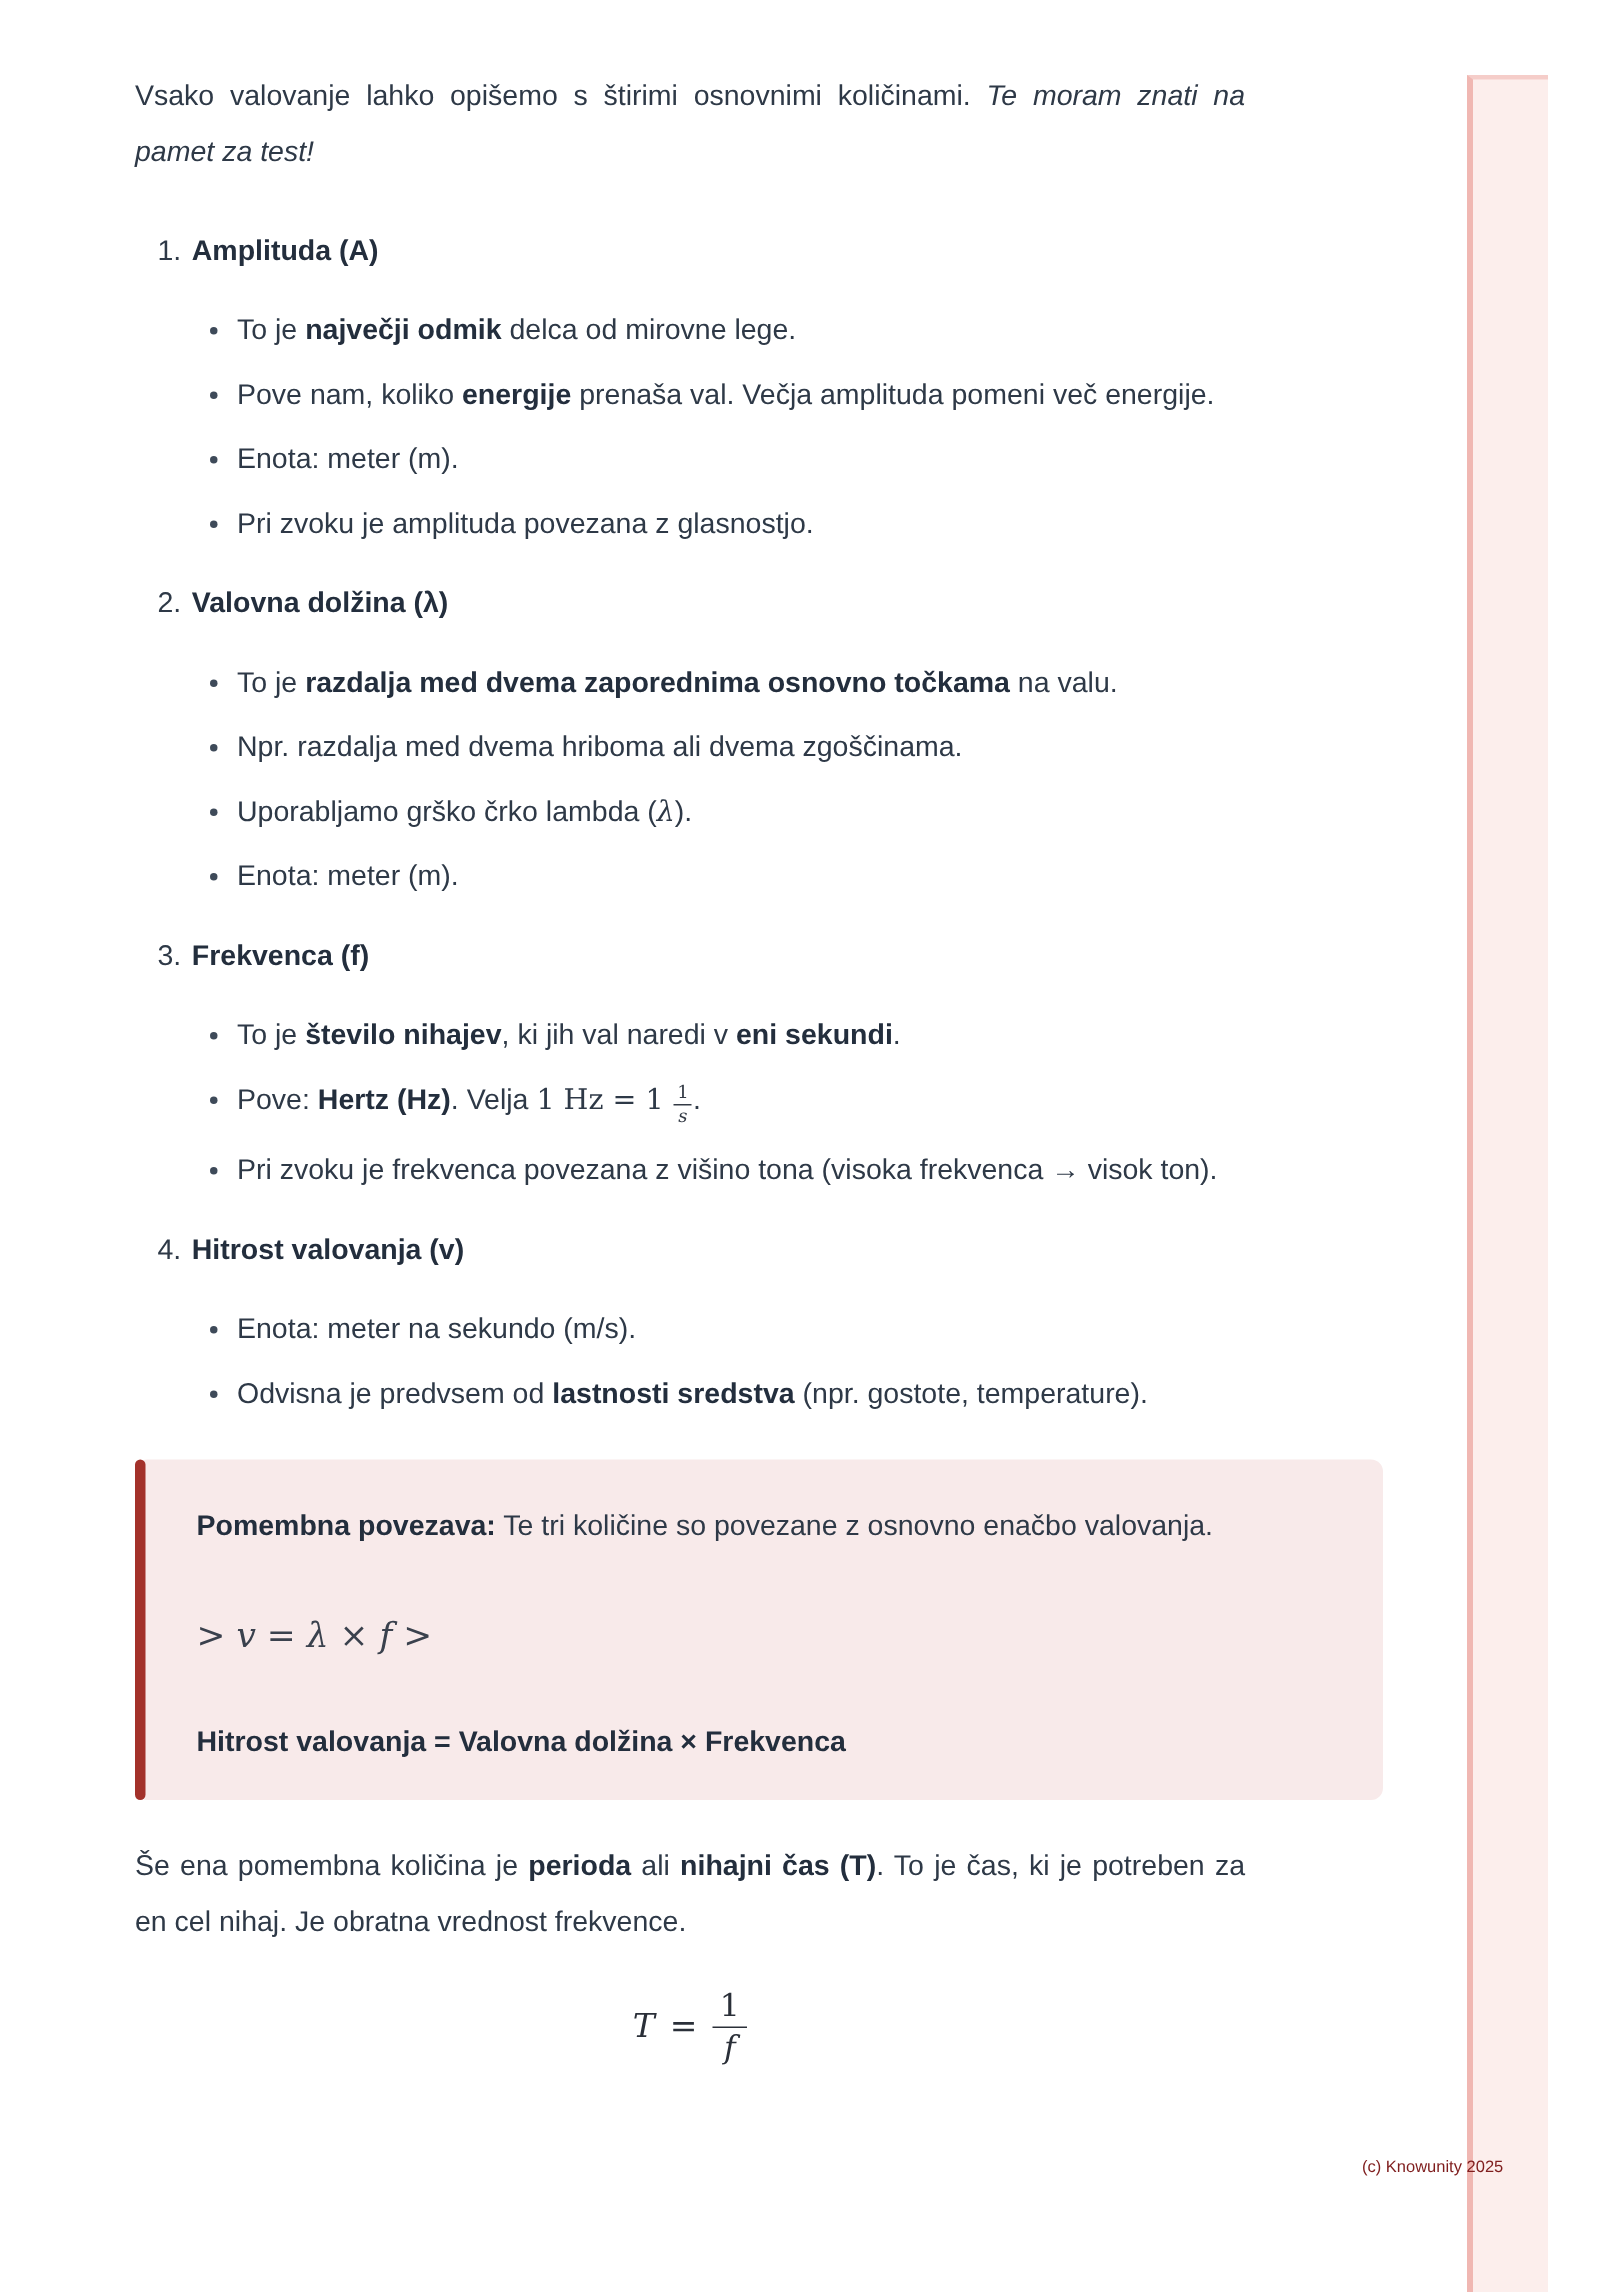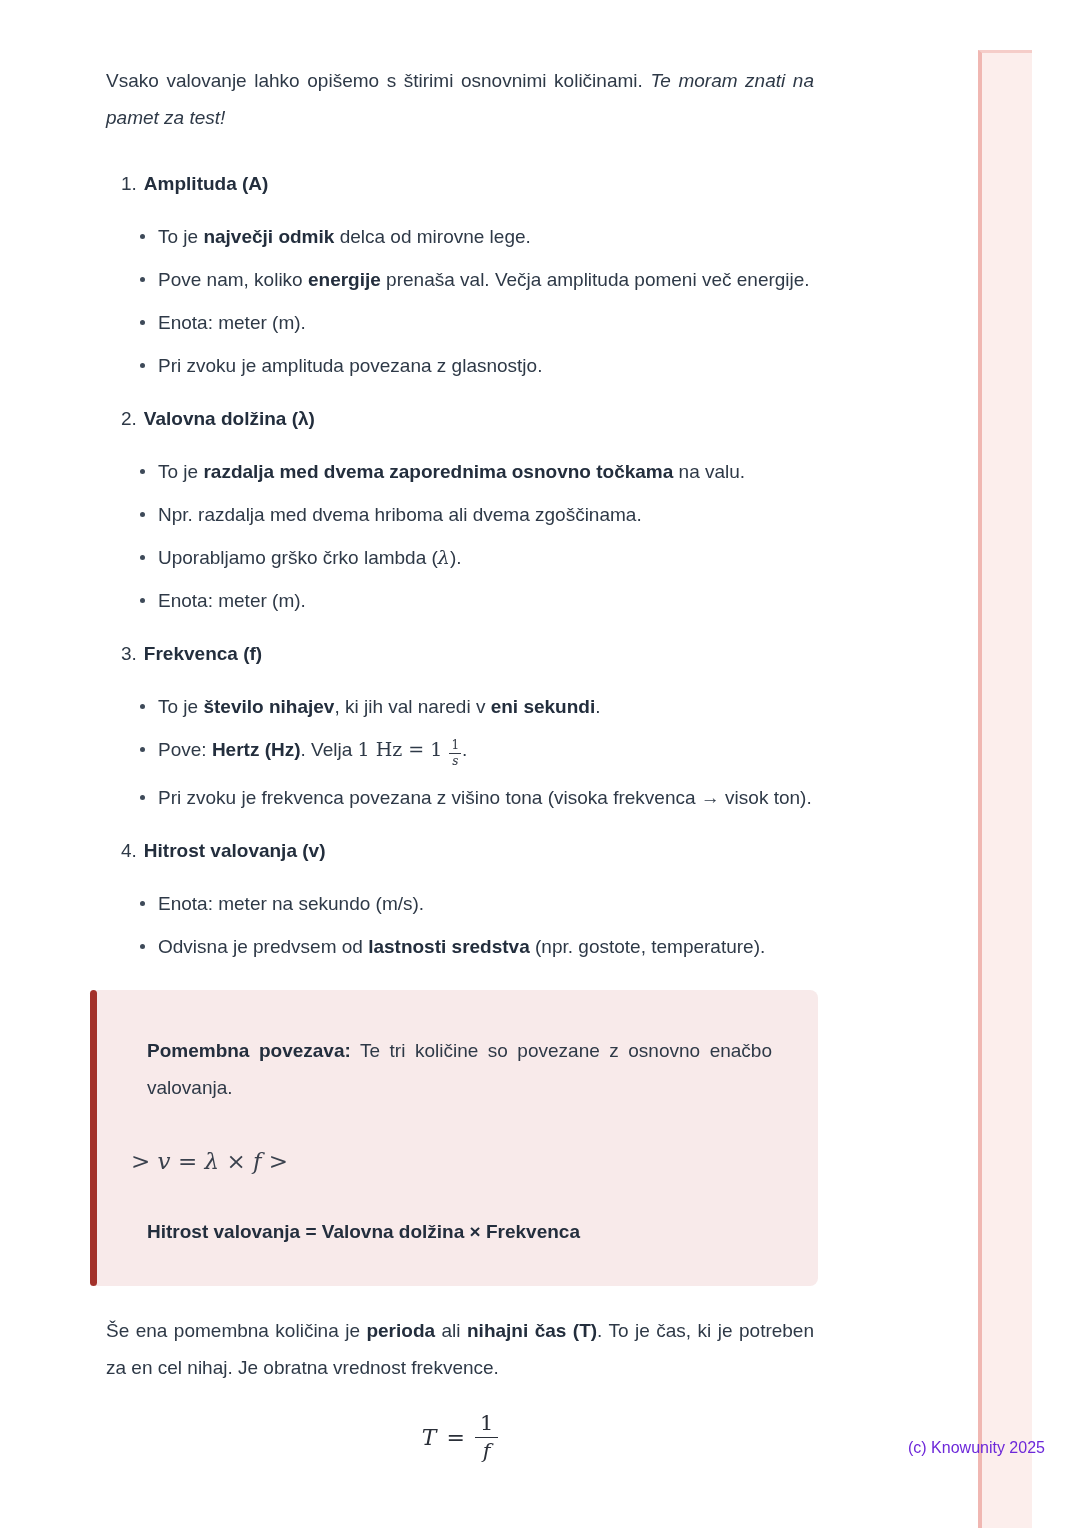--- a/index.html
+++ b/index.html
@@ -13,21 +13,21 @@
     position: relative;
     font-family: "Liberation Sans", "DejaVu Sans", sans-serif;
     color: #2e3947;
   }
   .content {
     position: absolute;
     left: 90px; top: 0;
     width: 740px;
     padding-top: 46px;
   }
-  p { margin: 16px; }
+  p { margin: 0; }
   b { font-weight: bold; color: #232e3d; }
   .it { font-style: italic; }
   .serif { font-family: "DejaVu Serif", "Liberation Serif", serif; }
 
   .intro {
     font-size: 19px;
     line-height: 37px;
     text-align: justify;
     margin-bottom: 34px;
   }
@@ -71,21 +71,21 @@
     margin: 0 1px;
     color: #333a45;
   }
   .frac .num { display: block; border-bottom: 1px solid #333a45; padding: 0 2px 1px; }
   .frac .den { display: block; font-style: italic; padding-top: 1px; }
 
   
   .callout {
     position: relative;
     box-sizing: border-box;
-    width: 728px;
+    width: 832px;
     margin-top: 30px;
     background: #f8eaea;
     border-radius: 8px;
     padding: 26px 30px 26px 41px;
   }
   .callout::before {
     content: "";
     position: absolute;
     left: 0; top: 0; bottom: 0;
     width: 7px;
@@ -145,22 +145,22 @@
     box-sizing: border-box;
     background: #fceeec;
     border-left: 4px solid #f0b7b2;
     border-top: 3px solid #f5cdc9;
     z-index: 1;
   }
 
   .watermark {
     position: absolute;
     left: 908px; top: 1439px;
-    font-size: 16px;
-    color: #6d28d9;
+    font-size: 11px;
+    color: #7f1d1d;
     z-index: 2;
     white-space: nowrap;
   }
 </style>
 </head>
 <body>
 
 <div class="stripe"></div>
 <div class="watermark">(c) Knowunity 2025</div>
 

